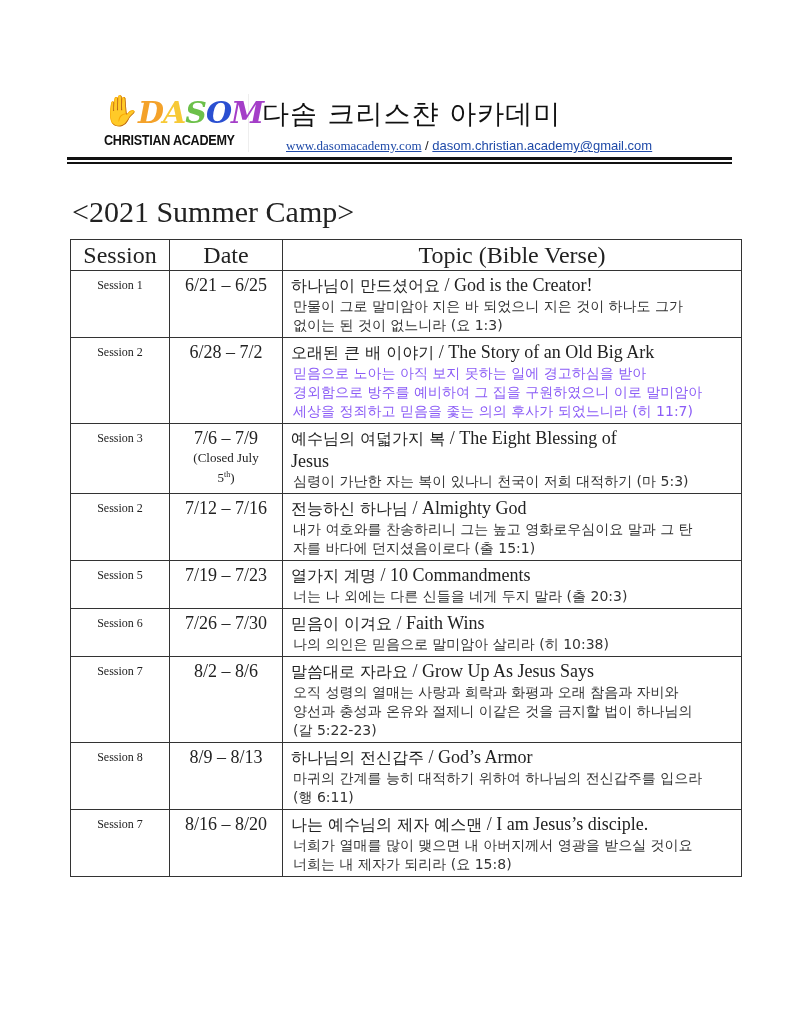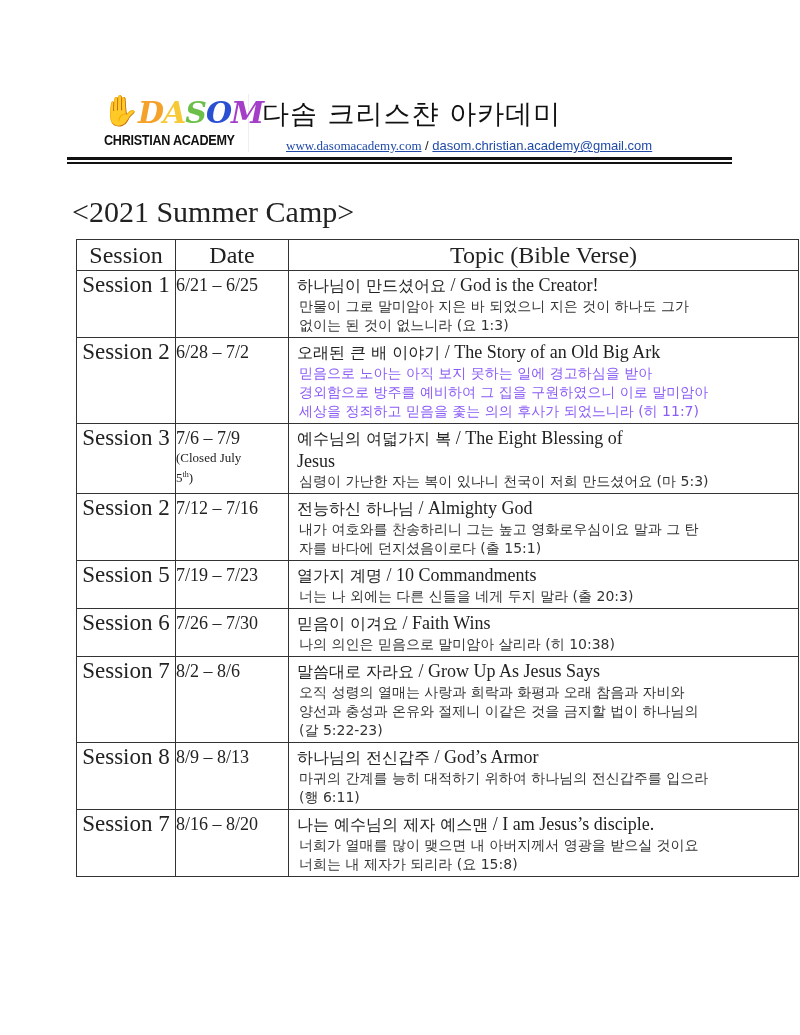--- a/index.html
+++ b/index.html
@@ -15,25 +15,25 @@
     .logo .brand span:nth-child(5){ color:#a43ec8; }
     .logo .sub { position: absolute; left: 6px; top: 38px; font-family: "Liberation Sans", sans-serif; font-size: 14px; font-weight: bold; color: #111; letter-spacing: -0.3px; transform: scaleX(0.9); transform-origin: left; white-space: nowrap; }
     .kr-title { position: absolute; left: 166px; top: 4px; font-family: "DejaVu Sans", sans-serif; font-size: 27px; color: #111; letter-spacing: 1px; white-space: nowrap; }
     .links { position: absolute; left: 190px; top: 46px; font-size: 13px; white-space: nowrap; }
     .links .web { font-family: "Liberation Serif", serif; color: #1f4aa8; text-decoration: underline; }
     .links .sep { font-family: "Liberation Sans", sans-serif; color: #222; }
     .links .mail { font-family: "Liberation Sans", sans-serif; color: #1f4aa8; text-decoration: underline; }
     .rule1 { position: absolute; left: 67px; top: 157px; width: 665px; height: 3px; background: #111; }
     .rule2 { position: absolute; left: 67px; top: 162px; width: 665px; height: 2px; background: #111; }
     .page-title { position: absolute; left: 72px; top: 195px; font-size: 30px; color: #222; white-space: nowrap; }
-    table.sched { position: absolute; left: 76px; top: 239px; width: 723px; border-collapse: collapse; }
+    table.sched { position: absolute; left: 70px; top: 239px; width: 672px; border-collapse: collapse; }
     table.sched td, table.sched th { border: 1px solid #333; vertical-align: top; padding: 0; }
     table.sched th { font-weight: normal; font-size: 24px; height: 30px; line-height: 30px; text-align: center; color: #222; }
-    .c-session { width: 98px; font-size: 23px; text-align: center; padding-top: 3px !important; line-height: 22px; white-space: nowrap; border-radius: 28px; }
-    .c-date { width: 112px; font-size: 18px; padding-top: 3px !important; line-height: 22px; white-space: nowrap; }
+    .c-session { width: 98px; font-size: 12px; text-align: center; padding-top: 3px !important; line-height: 22px; white-space: nowrap; border-radius: 28px; }
+    .c-date { width: 112px; font-size: 18px; text-align: center; padding-top: 3px !important; line-height: 22px; white-space: nowrap; }
     .c-date .note { font-size: 13px; line-height: 17px; display: block; }
     .c-date sup { font-size: 8px; }
     .c-topic { padding: 3px 4px 2px 8px !important; }
     .topic-line { font-size: 18px; line-height: 22px; color: #222; font-family: "Liberation Serif", serif; }
     .topic-line .kr { font-family: "DejaVu Sans", sans-serif; font-size: 16px; }
     .verse { font-family: "DejaVu Sans", sans-serif; font-size: 14px; line-height: 19px; color: #333; padding-left: 2px; }
     .verse.grey { color: #8b5cf6; }
   </style>
 </head>
 <body>
@@ -85,21 +85,21 @@
     <tr style="height:67px">
       <td class="c-session">Session 3</td>
       <td class="c-date">
         <span>7/6 – 7/9</span>
         <span class="note">(Closed July</span>
         <span class="note"><span>5</span><sup>th</sup><span>)</span></span>
       </td>
       <td class="c-topic">
         <div class="topic-line"><span class="kr">예수님의 여덟가지 복</span><span> / The Eight Blessing of</span></div>
         <div class="topic-line">Jesus</div>
-        <div class="verse">심령이 가난한 자는 복이 있나니 천국이 저희 만드셨어요 (마 5:3)</div>
+        <div class="verse">심령이 가난한 자는 복이 있나니 천국이 저희 대적하기 (마 5:3)</div>
       </td>
     </tr>
     <tr style="height:62px">
       <td class="c-session">Session 2</td>
       <td class="c-date">7/12 – 7/16</td>
       <td class="c-topic">
         <div class="topic-line"><span class="kr">전능하신 하나님</span><span> / Almighty God</span></div>
         <div class="verse">내가 여호와를 찬송하리니 그는 높고 영화로우심이요 말과 그 탄</div>
         <div class="verse">자를 바다에 던지셨음이로다 (출 15:1)</div>
       </td>

